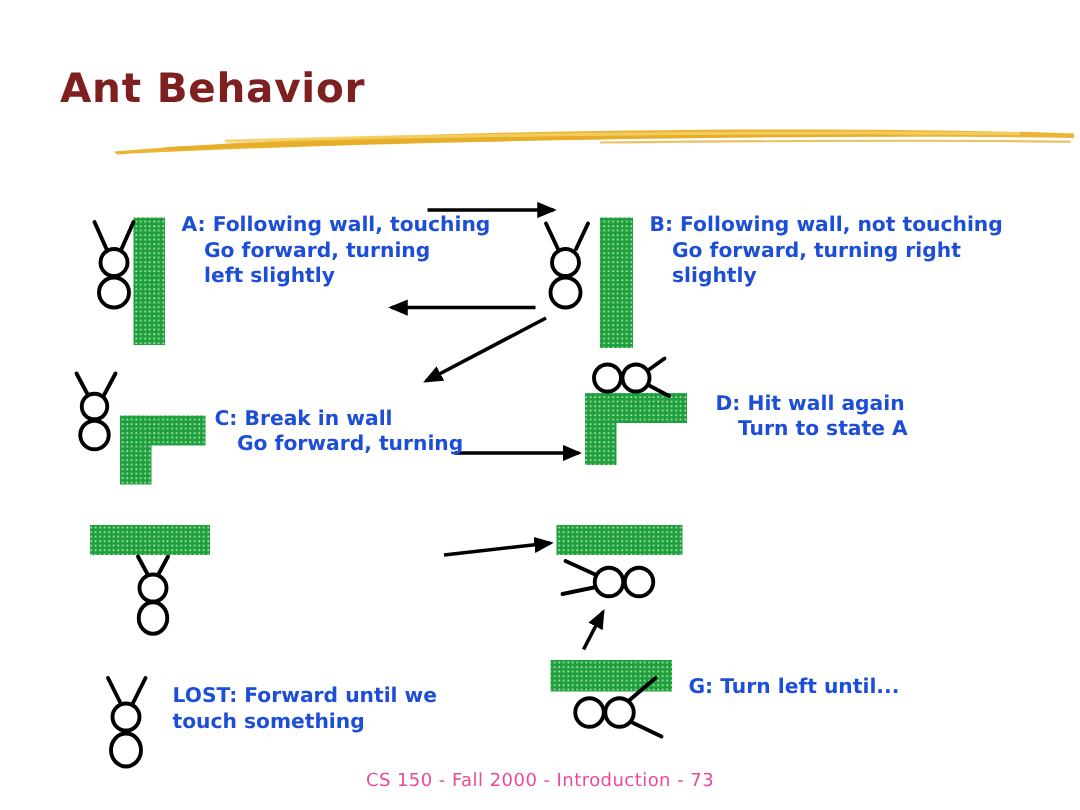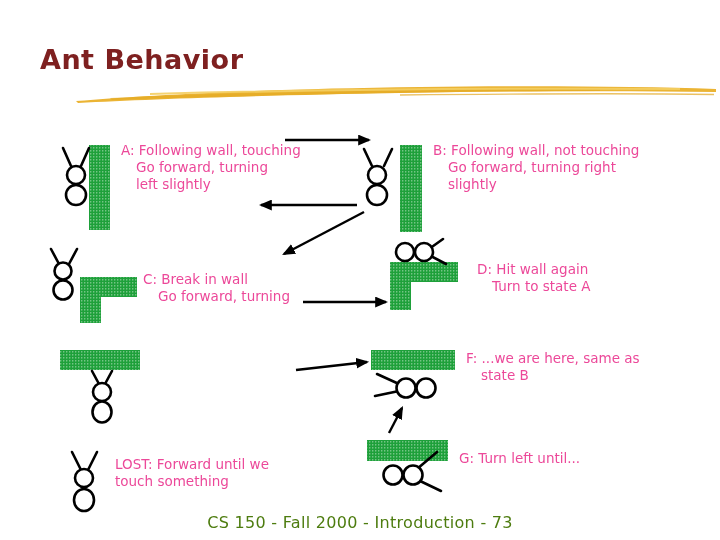--- a/index.html
+++ b/index.html
@@ -7,25 +7,25 @@
     width:720px;height:540px;background:#ffffff;
     font-family:"DejaVu Sans","Liberation Sans",sans-serif;
     position:relative;overflow:hidden;
   }
   .slide{position:absolute;inset:0;padding-left:20px;}
   .title{
     position:absolute;left:40px;top:44px;margin:0;
     font-size:27px;font-weight:bold;color:#7E2020;letter-spacing:.5px;
   }
   .gfx{position:absolute;left:0;top:0;width:720px;height:540px;}
-  .tb{position:absolute;font-size:13.5px;line-height:17px;color:#ec4899;white-space:nowrap;}
+  .tb{position:absolute;font-size:13.5px;line-height:17px;color:#1d4ed8;white-space:nowrap;font-weight:bold;}
   .tb .ind{padding-left:15px;}
   .footer{
     position:absolute;left:0;top:513px;width:720px;text-align:center;
-    font-size:16px;color:#4d7c0f;letter-spacing:.3px;
+    font-size:12px;color:#ec4899;letter-spacing:.3px;
   }
   .ant path, .ant line{stroke:#000;stroke-width:2.6;fill:none;stroke-linecap:round;}
   .ant circle, .ant ellipse{stroke:#000;stroke-width:2.6;fill:#fff;}
   .arrows line{stroke:#000;stroke-width:2.4;}
 </style>
 </head>
 <body>
 
 <div class="slide">
 
@@ -131,24 +131,20 @@
     <div>C: Break in wall</div>
     <div class="ind">Go forward, turning</div>
   </div>
 
   <div class="tb" style="left:477px;top:261px">
     <div>D: Hit wall again</div>
     <div class="ind">Turn to state A</div>
   </div>
 
 
-  <div class="tb" style="left:466px;top:350px">
-    <div>F: ...we are here, same as</div>
-    <div class="ind">state B</div>
-  </div>
 
   <div class="tb" style="left:459px;top:450px">
     <div>G: Turn left until...</div>
   </div>
 
   <div class="tb" style="left:115px;top:456px">
     <div>LOST: Forward until we</div>
     <div>touch something</div>
   </div>
 

